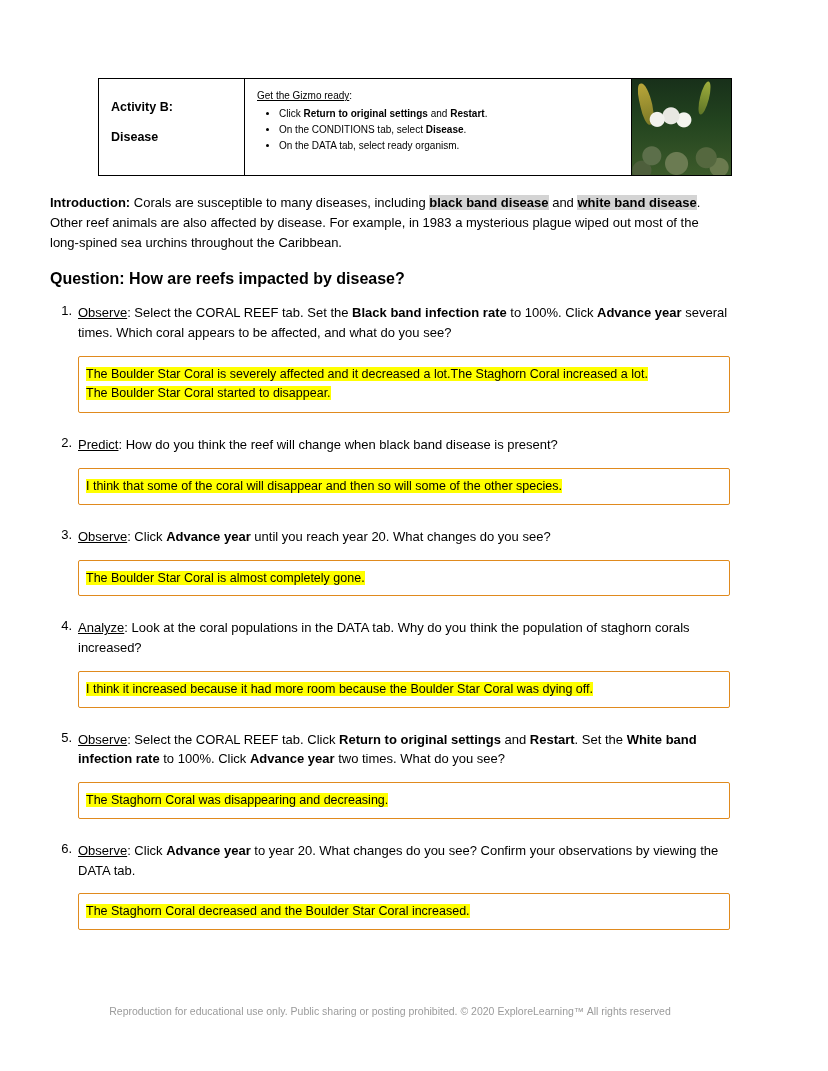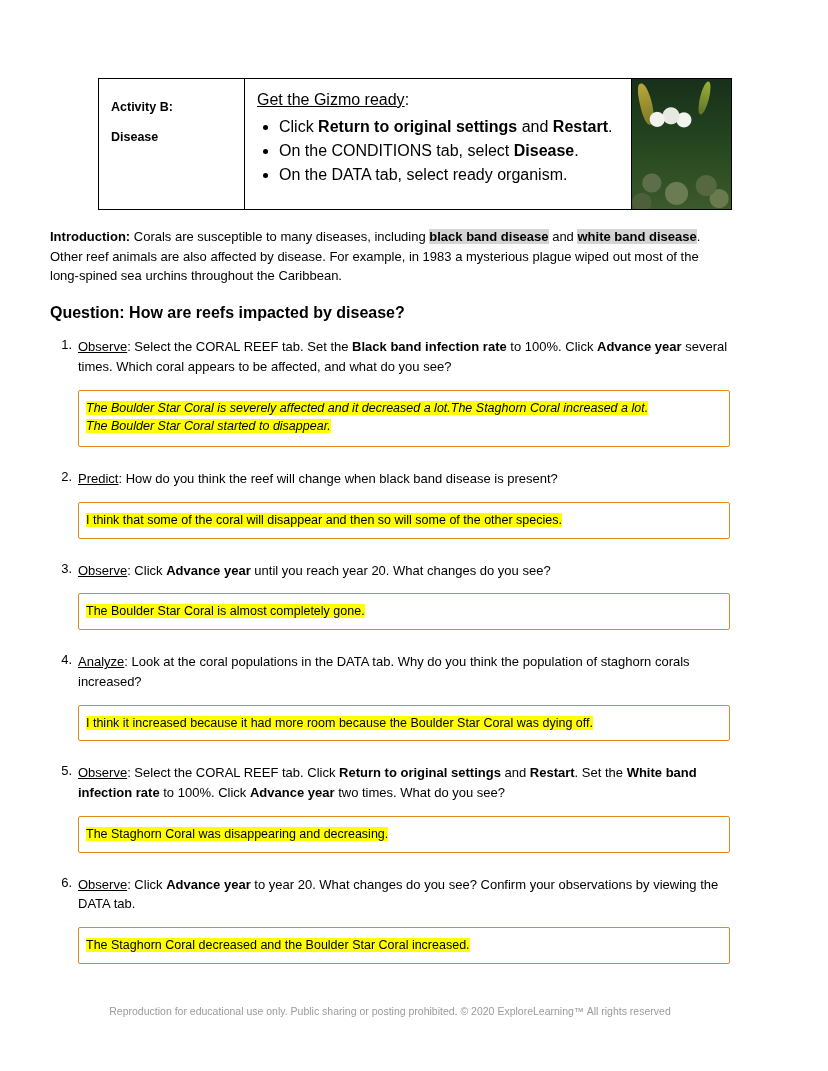--- a/index.html
+++ b/index.html
@@ -41,21 +41,21 @@
     font-size: 12.5px;
     font-weight: bold;
     line-height: 1.1;
   }
   .activity-left div + div { margin-top: 16px; }
   .activity-mid {
     flex: 1;
     box-sizing: border-box;
     border-right: 1px solid #000;
     padding: 10px 10px 10px 12px;
-    font-size: 16px;
+    font-size: 10px;
     line-height: 1.42;
   }
   .activity-mid .ready {
     text-decoration: underline;
     display: inline;
   }
   .activity-mid ul {
     margin: 4px 0 12px 0;
     padding-left: 22px;
   }
@@ -150,21 +150,21 @@
 
   
   .answer-box {
     border: 1px solid #e08a1e;
     border-radius: 2px;
     margin: 13px 0 22px 0;
     padding: 8px 8px 8px 7px;
     min-height: 20px;
     box-sizing: border-box;
   }
-  .answer-box.tall { padding-bottom: 10px; font-style: italic; }
+  .answer-box.tall { padding-bottom: 10px; }
   .answer-line { display: block; }
   .answer-line span {
     background: #ffff00;
     font-size: 12.5px;
     line-height: 1.5;
   }
 
   
   .footer {
     position: absolute;

